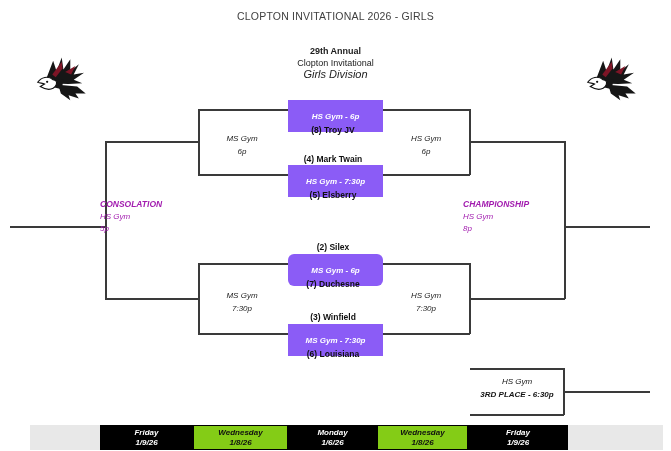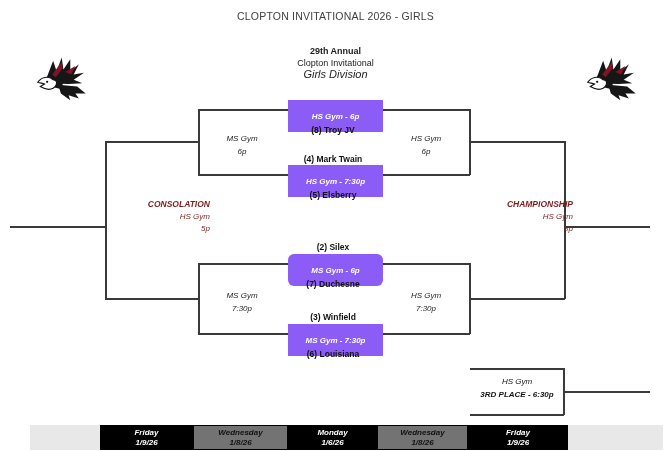--- a/index.html
+++ b/index.html
@@ -27,39 +27,39 @@
   .vbar{
     position:absolute;left:288px;width:95px;height:32px;background:#8b5cf6;
     color:#fff;display:flex;align-items:center;justify-content:center;
     font-size:8px;font-weight:bold;font-style:italic;white-space:nowrap;
   }
   .side{
     position:absolute;width:84px;text-align:center;font-size:8px;
     font-style:italic;color:#242424;line-height:13px;
   }
   .final{
-    position:absolute;width:110px;text-align:right;color:#7f1d1d;line-height:12.5px;
+    position:absolute;width:110px;text-align:left;color:#a21caf;line-height:12.5px;
   }
   .final .ft{font-size:8.5px;font-weight:bold;font-style:italic;}
   .final .fv{font-size:8px;font-style:italic;}
   .third{
     position:absolute;left:462px;top:376px;width:110px;text-align:center;
     color:#141414;line-height:12.5px;
   }
   .third .fv{font-size:8px;font-style:italic;}
   .third .ft{font-size:8px;font-weight:bold;font-style:italic;}
 
   .footer-strip{position:absolute;left:30px;top:425px;width:633px;height:25px;background:#e8e8e8;}
   .cell{
     position:absolute;top:425px;height:25px;box-sizing:border-box;
     display:flex;flex-direction:column;justify-content:center;text-align:center;
     font-size:8px;font-weight:bold;font-style:italic;line-height:10px;white-space:nowrap;
   }
   .cell.black{background:#000;color:#fff;}
-  .cell.white{background:#737373;color:#101010;border:1px solid #000;}
+  .cell.white{background:#84cc16;color:#101010;border:1px solid #000;}
 
   .logo{position:absolute;width:56px;height:48px;}
 </style>
 </head>
 <body>
 
 <div id="page">
 
   <div class="title">CLOPTON INVITATIONAL 2026 - GIRLS</div>
 

